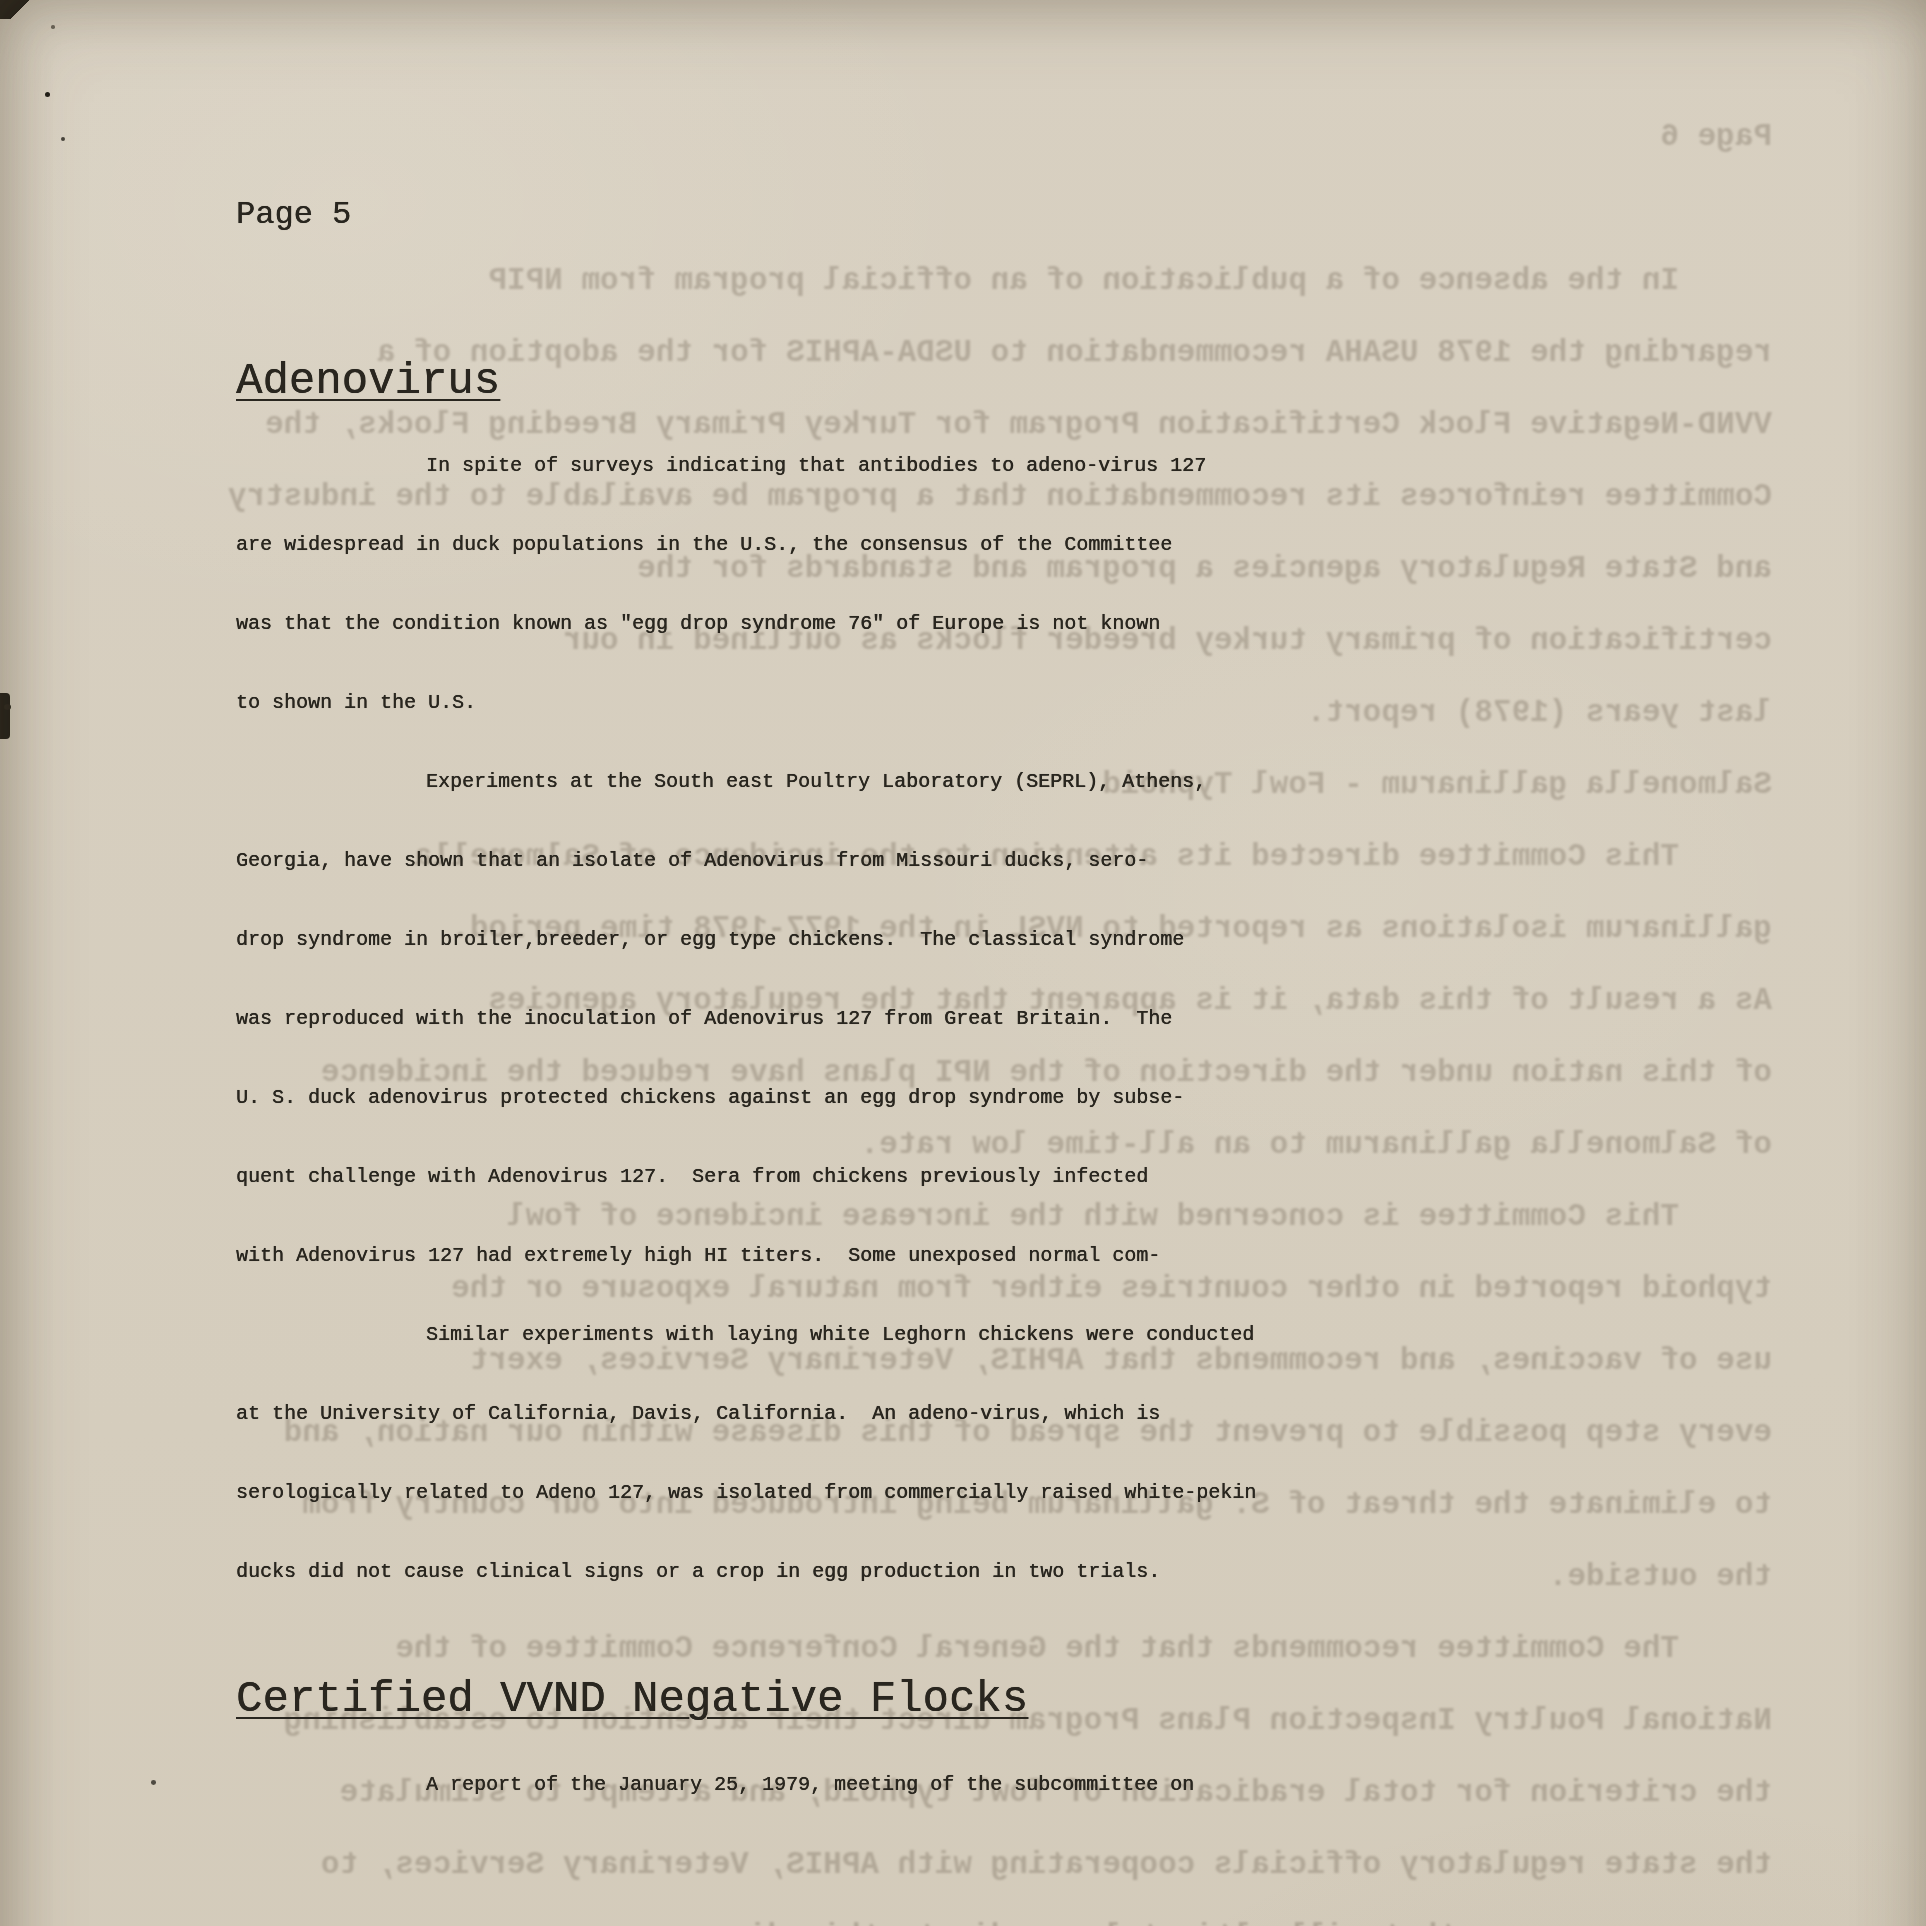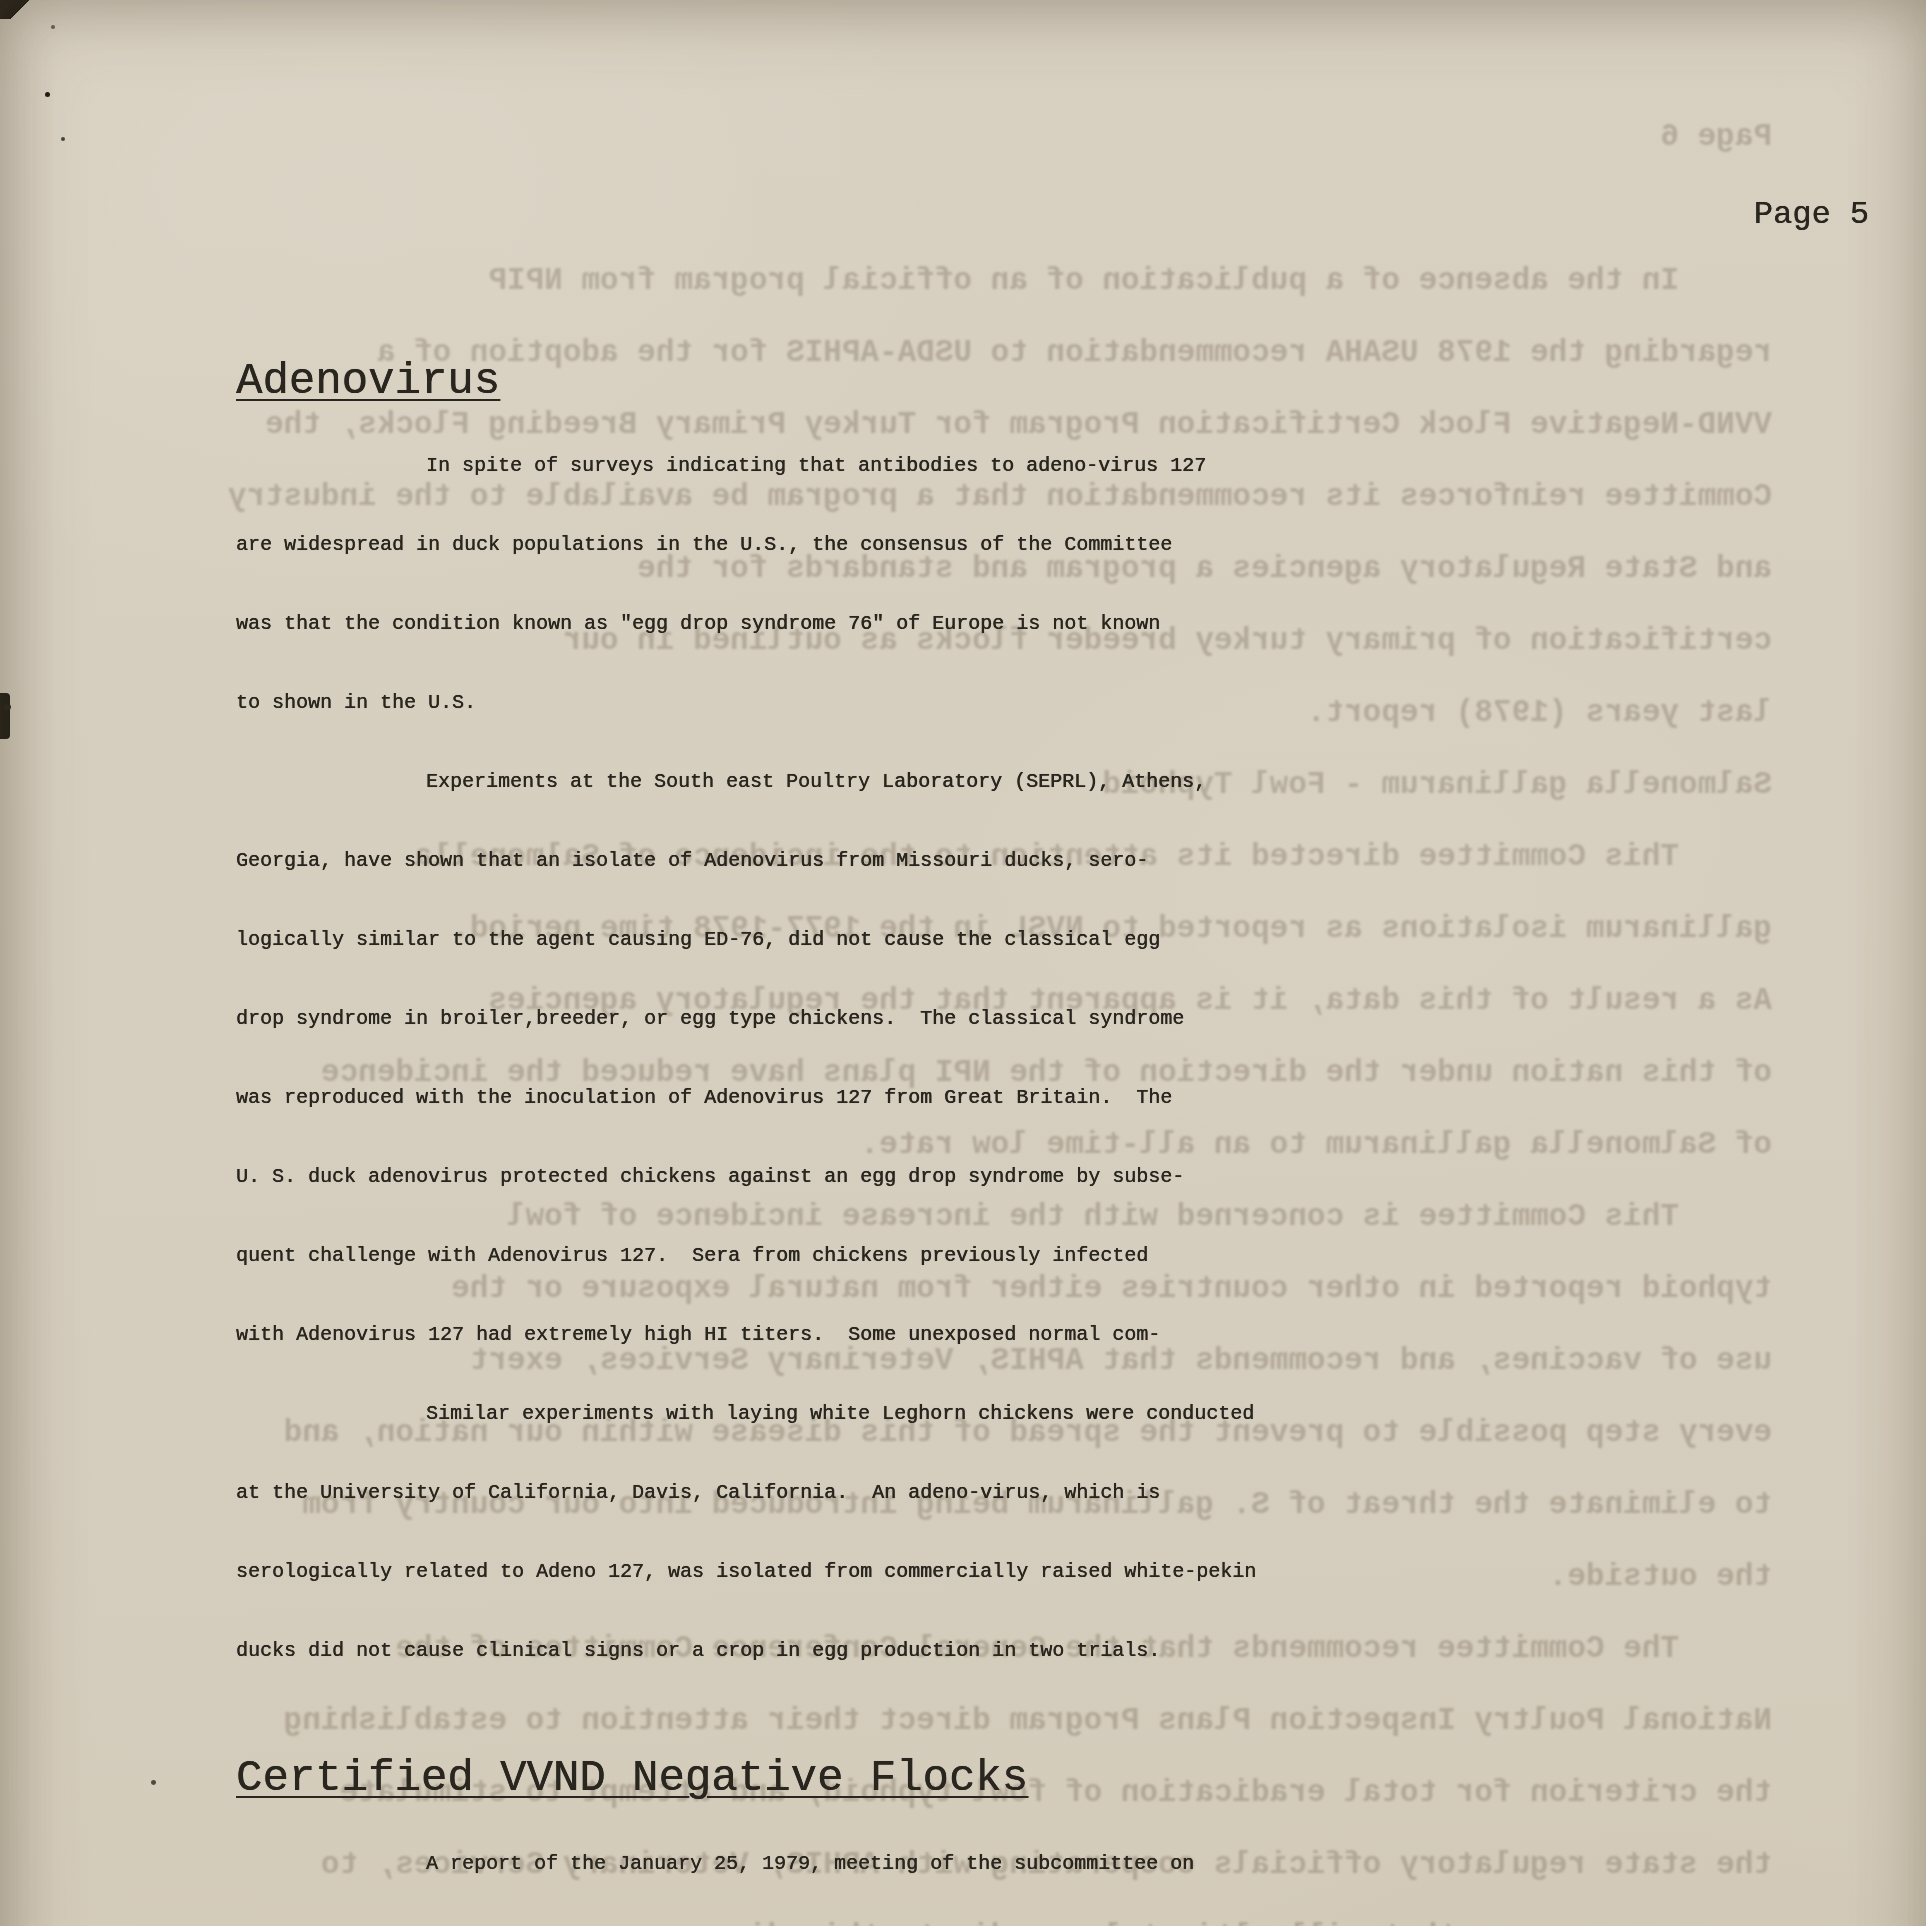--- a/index.html
+++ b/index.html
@@ -48,21 +48,20 @@
   .content {
     position: absolute; inset: 0;
     padding: 195px 69px 0 236px;
     color: var(--ink, #29261f);
     text-shadow: 0.3px 0 0 currentColor, 0 0 0.8px rgba(41,38,31,0.35);
   }
   .page-number {
     font-size: 32px;
     line-height: 39px;
     white-space: pre;
-    text-align: right;
   }
   .doc-section { margin-top: 128px; }
   .doc-section + .doc-section { margin-top: 69px; }
   .section-heading {
     display: inline-block;
     font-size: 44px;
     line-height: 39px;
     margin-bottom: 25.4px;
     white-space: pre;
     text-decoration: underline;
@@ -134,21 +133,20 @@
     <div class="page-number">Page 5</div>
     <div class="doc-body">
         <section class="doc-section"><div class="section-heading">Adenovirus</div><div class="paragraph">
             <div class="line indent">In spite of surveys indicating that antibodies to adeno-virus 127</div>
             <div class="line">are widespread in duck populations in the U.S., the consensus of the Committee</div>
             <div class="line">was that the condition known as "egg drop syndrome 76" of Europe is not known</div>
             <div class="line">to shown in the U.S.</div>
           </div><div class="paragraph">
             <div class="line indent">Experiments at the South east Poultry Laboratory (SEPRL), Athens,</div>
             <div class="line">Georgia, have shown that an isolate of Adenovirus from Missouri ducks, sero-</div>
-            <div class="line">logically similar to the agent causing ED-76, did not cause the classical egg</div>
             <div class="line">drop syndrome in broiler,breeder, or egg type chickens.  The classical syndrome</div>
             <div class="line">was reproduced with the inoculation of Adenovirus 127 from Great Britain.  The</div>
             <div class="line">U. S. duck adenovirus protected chickens against an egg drop syndrome by subse-</div>
             <div class="line">quent challenge with Adenovirus 127.  Sera from chickens previously infected</div>
             <div class="line">with Adenovirus 127 had extremely high HI titers.  Some unexposed normal com-</div>
           </div><div class="paragraph">
             <div class="line indent">Similar experiments with laying white Leghorn chickens were conducted</div>
             <div class="line">at the University of California, Davis, California.  An adeno-virus, which is</div>
             <div class="line">serologically related to Adeno 127, was isolated from commercially raised white-pekin</div>
             <div class="line">ducks did not cause clinical signs or a crop in egg production in two trials.</div>

